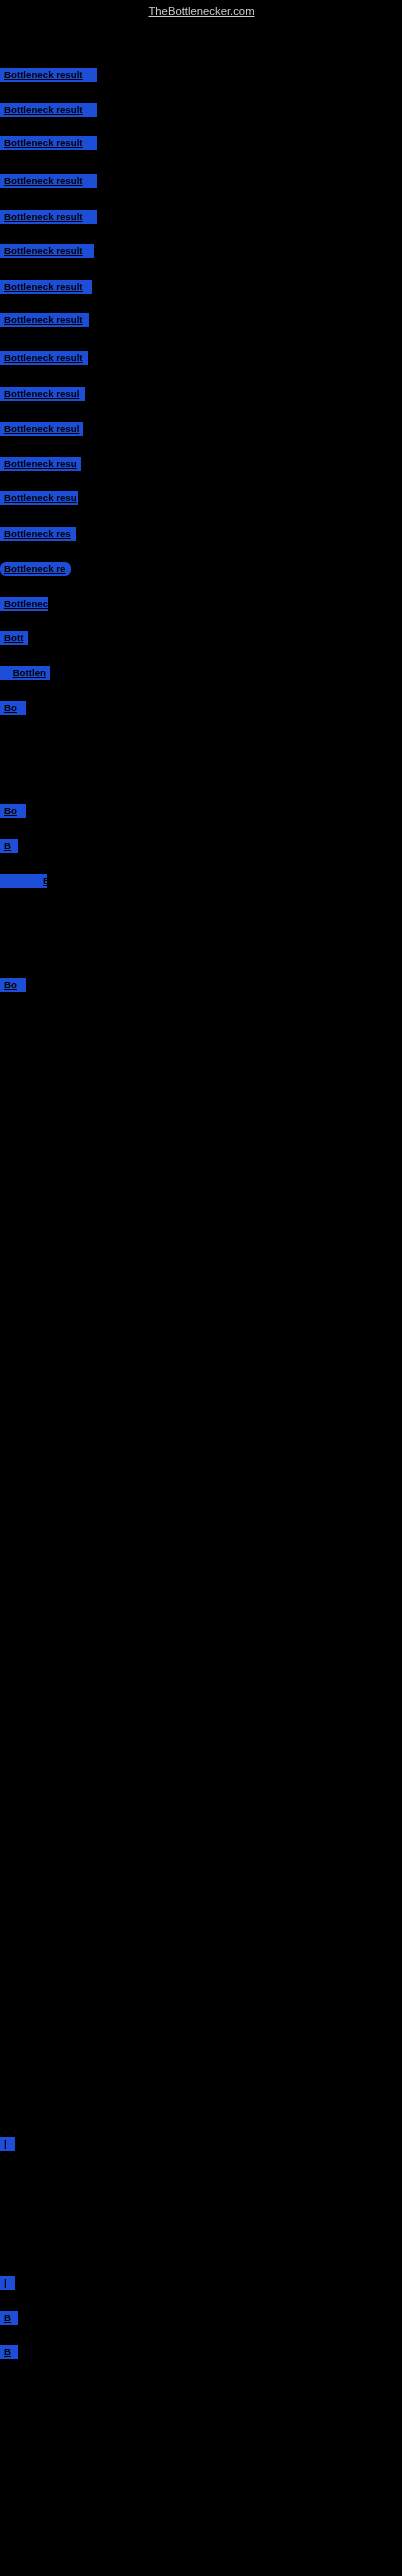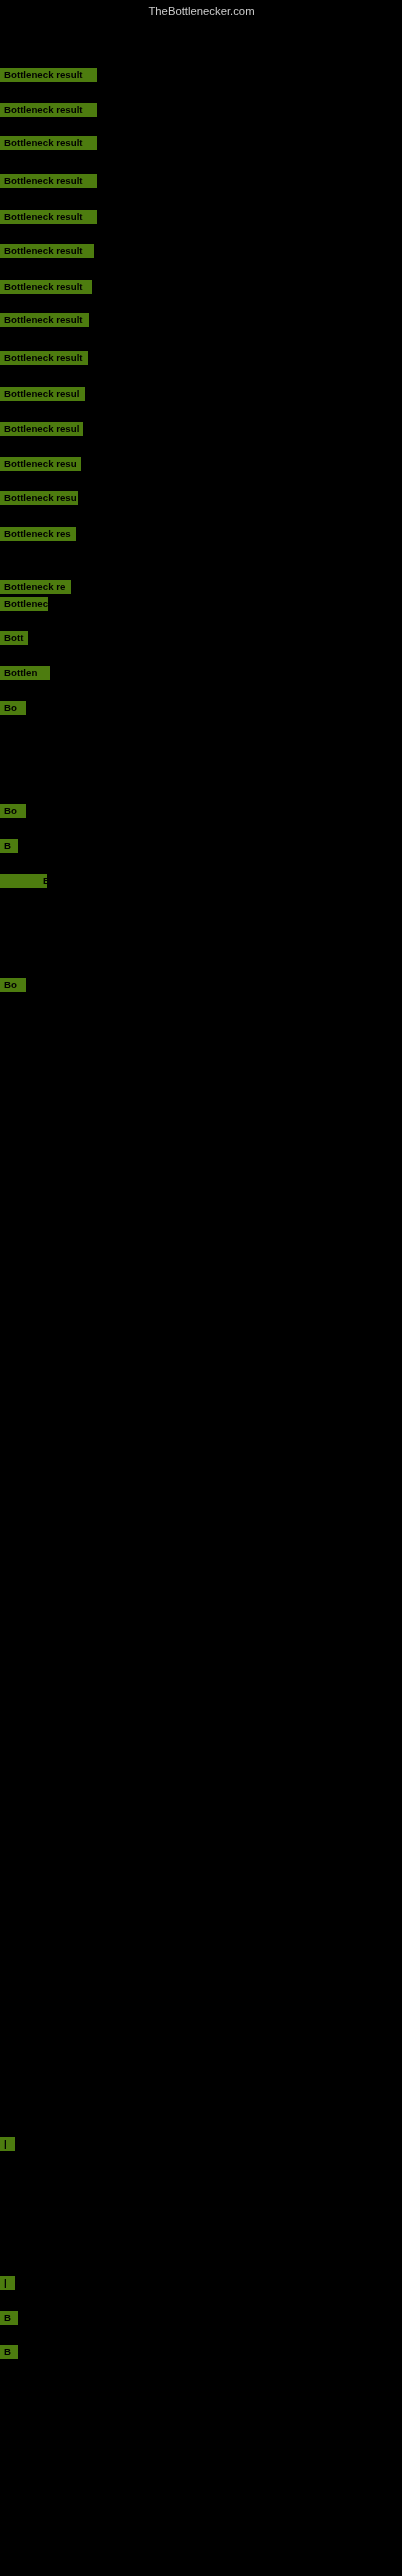--- a/index.html
+++ b/index.html
@@ -1,35 +1,36 @@
 <!DOCTYPE html>
 <html style="font-size:13px"><head>
   <meta charset="utf-8">
   <style>
     * {
       margin: 0;
       padding: 0;
       box-sizing: border-box;
+      text-decoration: underline;
     }
     body {
       background-color: #000000;
       width: 403px;
       min-height: 2576px;
       font-family: Arial, sans-serif;
       position: relative;
     }
     .site-title {
       text-align: center;
       color: #cccccc;
       font-size: 11.3px;
       padding: 4.8px 0;
       width: 100%;
     }
     .bottleneck-label {
-      background-color: #4d7c0f;
+      background-color: #1d4ed8;
       color: #000000;
       font-size: 9.7px;
       font-weight: bold;
       padding: 1.6px 4px;
       position: absolute;
       left: 0;
       white-space: nowrap;
       overflow: hidden;
     }
   </style>
@@ -46,24 +47,24 @@
     <div class="bottleneck-label" style="top: 188px; max-width: 97px; width: 97px;">Bottleneck result</div>
     <div class="bottleneck-label" style="top: 222px; max-width: 94px; width: 94px;">Bottleneck result</div>
     <div class="bottleneck-label" style="top: 258px; max-width: 92px; width: 92px;">Bottleneck result</div>
     <div class="bottleneck-label" style="top: 291px; max-width: 89px; width: 89px;">Bottleneck result</div>
     <div class="bottleneck-label" style="top: 329px; max-width: 88px; width: 88px;">Bottleneck result</div>
     <div class="bottleneck-label" style="top: 365px; max-width: 85px; width: 85px;">Bottleneck resul</div>
     <div class="bottleneck-label" style="top: 400px; max-width: 83px; width: 83px;">Bottleneck resul</div>
     <div class="bottleneck-label" style="top: 435px; max-width: 81px; width: 81px;">Bottleneck resu</div>
     <div class="bottleneck-label" style="top: 469px; max-width: 78px; width: 78px;">Bottleneck resu</div>
     <div class="bottleneck-label" style="top: 505px; max-width: 76px; width: 84px;">Bottleneck res</div>
-    <div class="bottleneck-label" style="top: 558px; max-width: 71px; width: 84px;">Bottleneck re</div>
+    <div class="bottleneck-label" style="top: 540px; max-width: 71px; width: 84px; border-radius: 6px;">Bottleneck re</div>
     <div class="bottleneck-label" style="top: 575px; max-width: 60px; width: 48px;">Bottlenec</div>
     <div class="bottleneck-label" style="top: 609px; max-width: 40px; width: 28px;">Bott</div>
-    <div class="bottleneck-label" style="top: 644px; max-width: 50px; width: 50px;">Bottlen</div>
+    <div class="bottleneck-label" style="top: 644px; max-width: 50px; width: 50px; text-align: right;">Bottlen</div>
     <div class="bottleneck-label" style="top: 679px; max-width: 26px; width: 26px;">Bo</div>
     <div class="bottleneck-label" style="top: 782px; max-width: 26px; width: 26px;">Bo</div>
     <div class="bottleneck-label" style="top: 817px; max-width: 17.7px; width: 17.7px;">B</div>
     <div class="bottleneck-label" style="top: 852px; max-width: 47px; width: 47px; padding-left: 43px;">Bottle</div>
     <div class="bottleneck-label" style="top: 956px; max-width: 26px; width: 26px;">Bo</div>
     <div class="bottleneck-label" style="top: 2115px; max-width: 14.5px; width: 14.5px;">|</div>
     <div class="bottleneck-label" style="top: 2254px; max-width: 14.5px; width: 14.5px;">|</div>
     <div class="bottleneck-label" style="top: 2289px; max-width: 17.7px; width: 17.7px;">B</div>
     <div class="bottleneck-label" style="top: 2323px; max-width: 17.7px; width: 17.7px;">B</div>
   </div>

